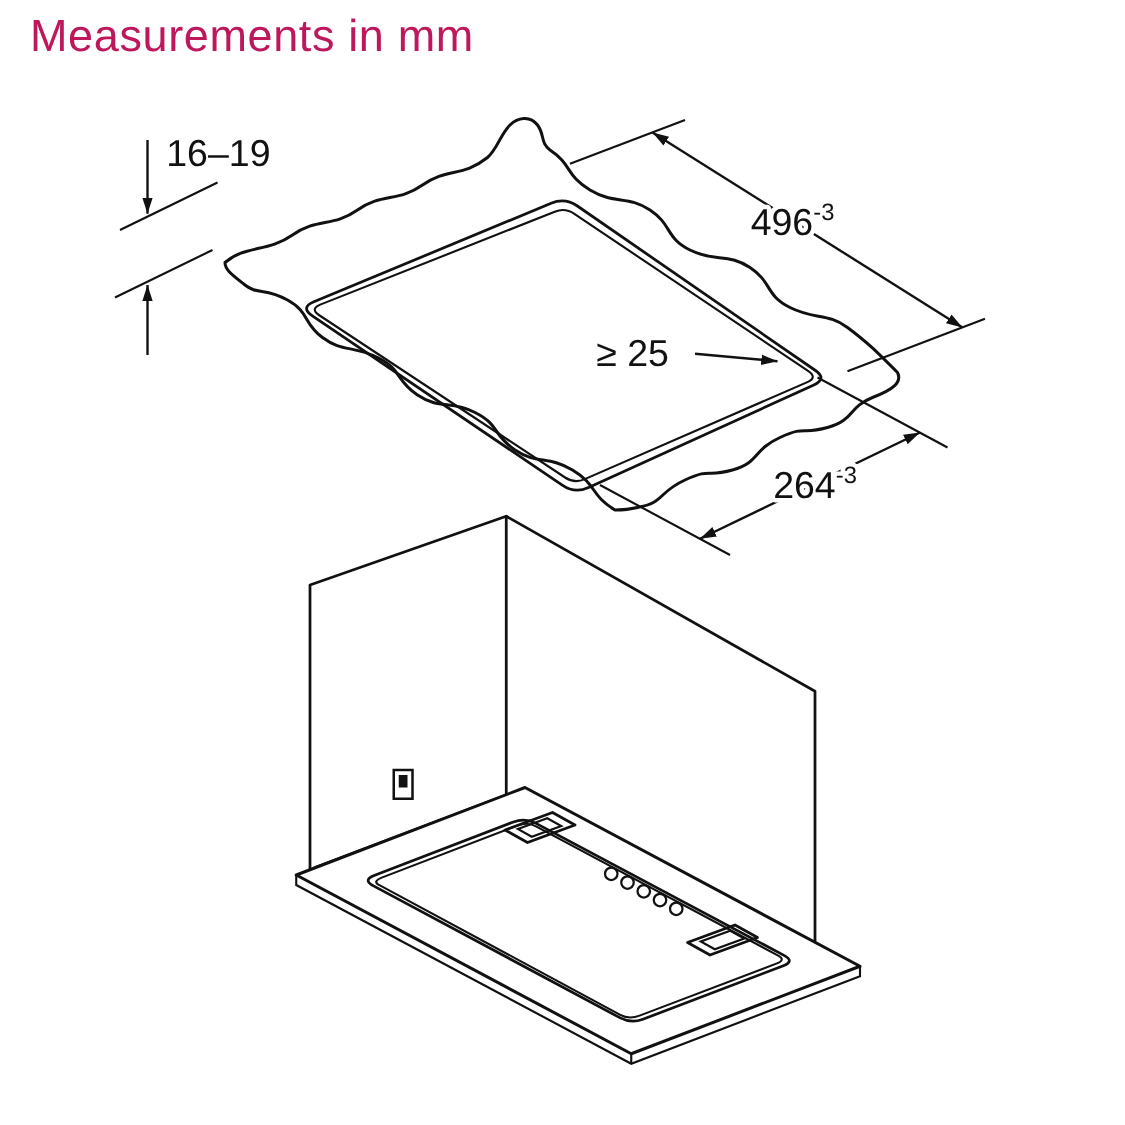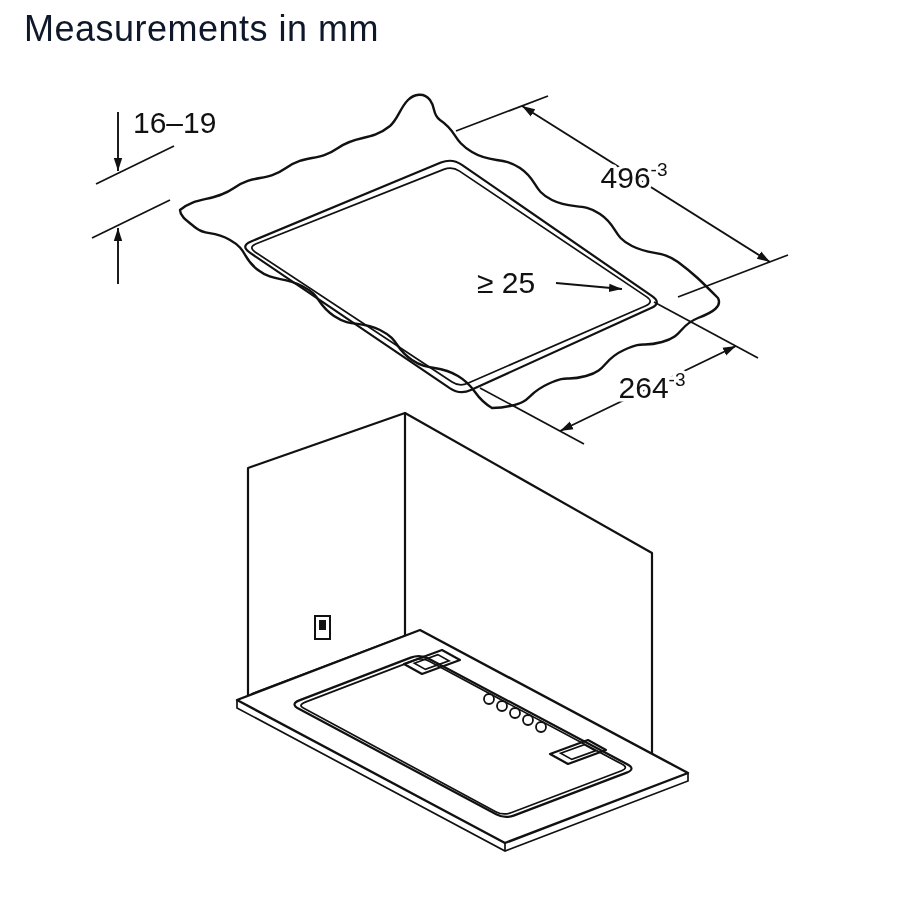--- a/index.html
+++ b/index.html
@@ -1,21 +1,21 @@
 <!DOCTYPE html>
 <html><head>
 <meta charset="utf-8">
 <style>
   html,body{margin:0;padding:0;}
   body{
     width:900px;height:900px;background:#ffffff;position:relative;
     font-family:"Liberation Sans", sans-serif;overflow:hidden;
   }
   .title{
-    position:absolute;left:24px;top:8px;font-size:36px;color:#0f172a;
+    position:absolute;left:24px;top:8px;font-size:36px;color:#be185d;
     letter-spacing:0.5px;
   }
   svg{position:absolute;left:0;top:0;}
   svg text{fill:#111;font-family:"Liberation Sans", sans-serif;}
   .dim-text{font-size:30px;paint-order:stroke;stroke:#fff;stroke-width:7px;stroke-linejoin:round;}
   .sup{font-size:19px;}
   .outline{fill:#fff;stroke:#111;stroke-width:2.4;stroke-linejoin:round;}
   .thin{fill:none;stroke:#111;stroke-width:1.7;}
   .med{fill:none;stroke:#111;stroke-width:2.2;stroke-linejoin:round;stroke-linecap:round;}
   .dimline{stroke:#111;stroke-width:1.9;fill:none;}

